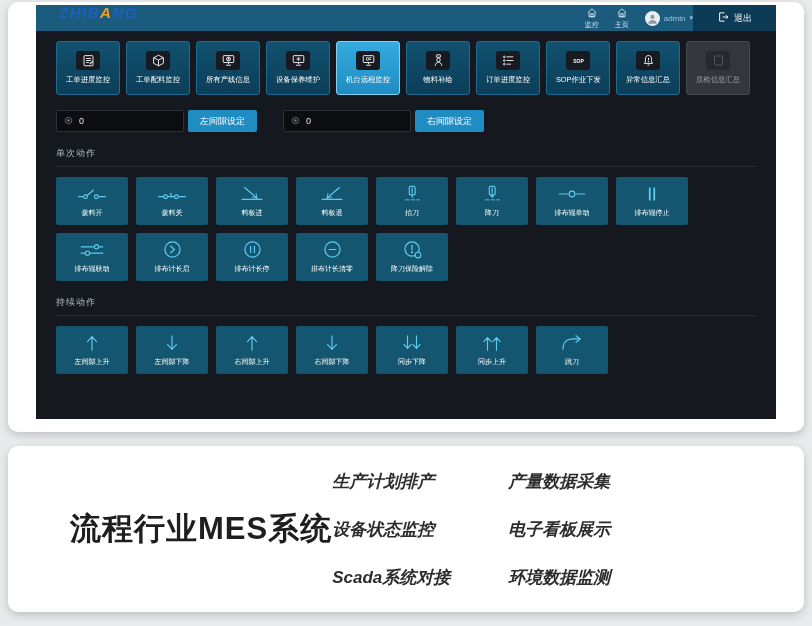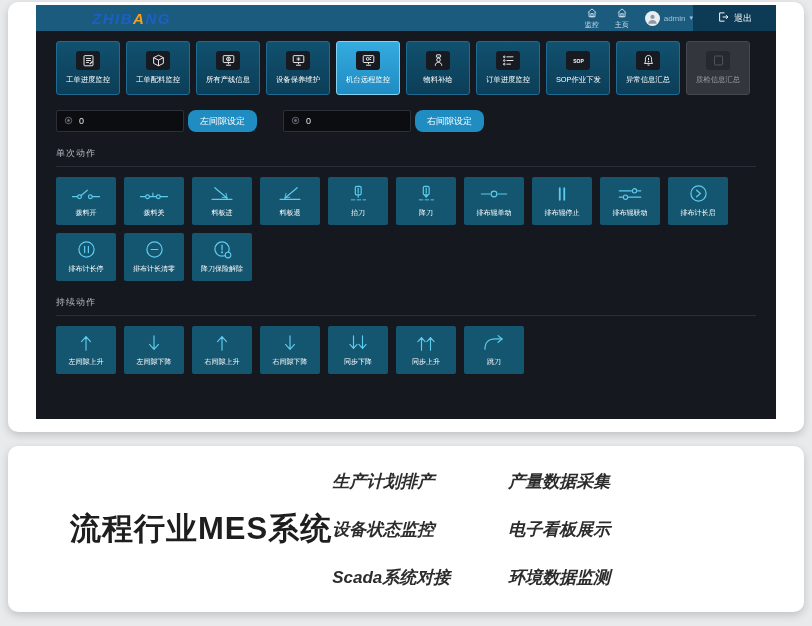--- a/index.html
+++ b/index.html
@@ -10,21 +10,21 @@
     position:relative; overflow:hidden;
   }
   .card {
     position:absolute; background:#fff; border-radius:10px;
     box-shadow:0 3px 8px rgba(0,0,0,.18);
   }
   .shot-card { left:8px; top:2px; width:796px; height:430px; padding:3px 28px 0; }
   .ui { width:740px; height:414px; background:#15181e; overflow:hidden; }
 
   
-  .hdr { height:26px; background:var(--header,#1b5b7e); display:flex; align-items:center; padding-left:56px; }
+  .hdr { height:26px; background:var(--header,#1b5b7e); display:flex; align-items:flex-start; padding-left:23px; }
   .logo { font-size:15px; font-weight:bold; font-style:italic; letter-spacing:1.5px; color:var(--logo-blue,#1d5fc2); line-height:1; }
   .logo .accent { color:var(--logo-orange,#f5a021); }
   .hdr-right { margin-left:auto; display:flex; align-items:center; height:100%; }
   .nav-item { display:flex; flex-direction:column; align-items:center; justify-content:center; margin-right:16px; cursor:pointer; }
   .nav-item svg { display:block; }
   .nlabel { font-size:7px; color:#d6e6ef; margin-top:1px; white-space:nowrap; }
   .user-menu { display:flex; align-items:center; gap:4px; cursor:pointer; }
   .avatar { width:15px; height:15px; border-radius:50%; background:#e9eef2; display:flex; align-items:center; justify-content:center; overflow:hidden; }
   .uname { font-size:8px; color:#9fc3d8; }
   .caret { font-size:7px; color:#9fc3d8; }
@@ -46,24 +46,24 @@
   .module.disabled .mlabel { color:#9aa0a6; }
 
   .section { margin-top:15px; }
   .sec-title { font-size:9px; color:#b7bec7; padding-bottom:6px; border-bottom:1px solid #2a2f37; letter-spacing:1px; }
 
   .input-row { display:flex; gap:26px; margin-top:11px; }
   .inp-group { display:flex; gap:4px; }
   .inp { width:128px; height:22px; background:#0b0d11; border:1px solid #2c3139; border-radius:2px;
     display:flex; align-items:center; gap:6px; padding:0 7px; color:#e2e6ea; font-size:9px; }
   .set-btn { height:22px; padding:0 12px; background:var(--accent,#1e93c9); color:#fff; font-size:9px;
-    border:none; border-radius:8px; cursor:pointer; font-family:inherit; white-space:nowrap; }
+    border:none; border-radius:2px; cursor:pointer; font-family:inherit; white-space:nowrap; }
 
   .act-row { display:flex; flex-wrap:wrap; gap:8px; margin-top:10px; width:700px; }
-  .act { width:60px; height:48px; background:#14556f; border-radius:2px; cursor:pointer; color:#5ecbee;
+  .act { width:72px; height:48px; background:#14556f; border-radius:2px; cursor:pointer; color:#5ecbee;
     display:flex; flex-direction:column; align-items:center; justify-content:center; gap:4px; }
   .act svg { display:block; }
   .alabel { font-size:8px; color:#fff; white-space:nowrap; transform:scale(.88); }
 
   
   .promo-card { left:8px; top:446px; width:796px; height:166px; display:flex; align-items:center; }
   .promo-title { margin-left:62px; font-size:31px; font-weight:bold; color:#1e1e1e; letter-spacing:1px; white-space:nowrap; }
   .features { display:flex; gap:58px; }
   .fcol { display:flex; flex-direction:column; gap:25px; }
   .fitem { font-size:17px; font-weight:bold; font-style:italic; color:#2c2c2c; white-space:nowrap; }

